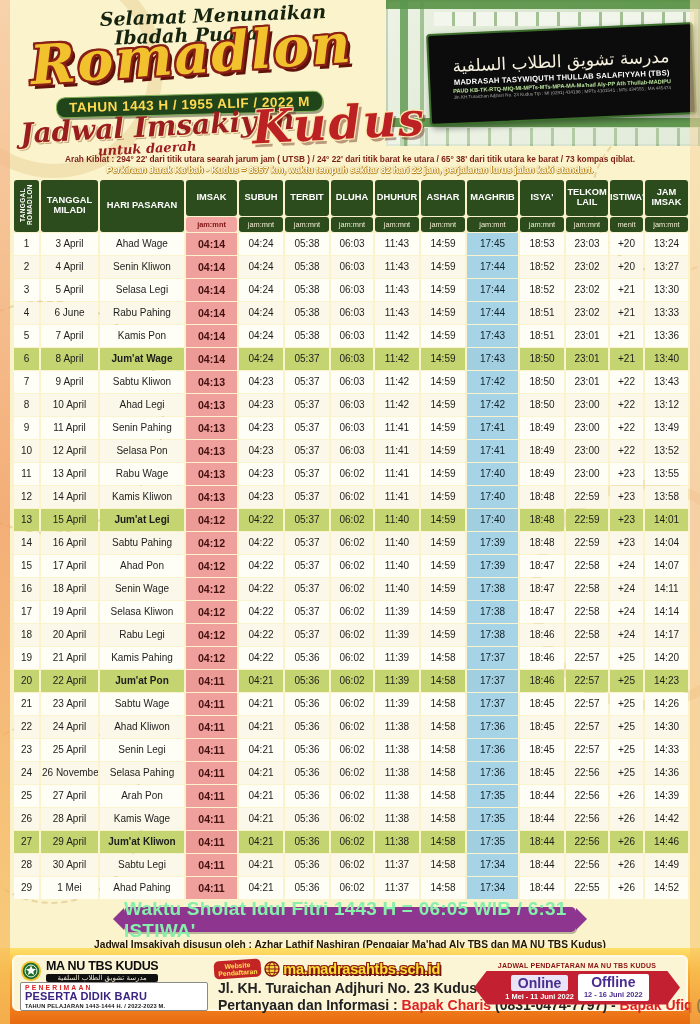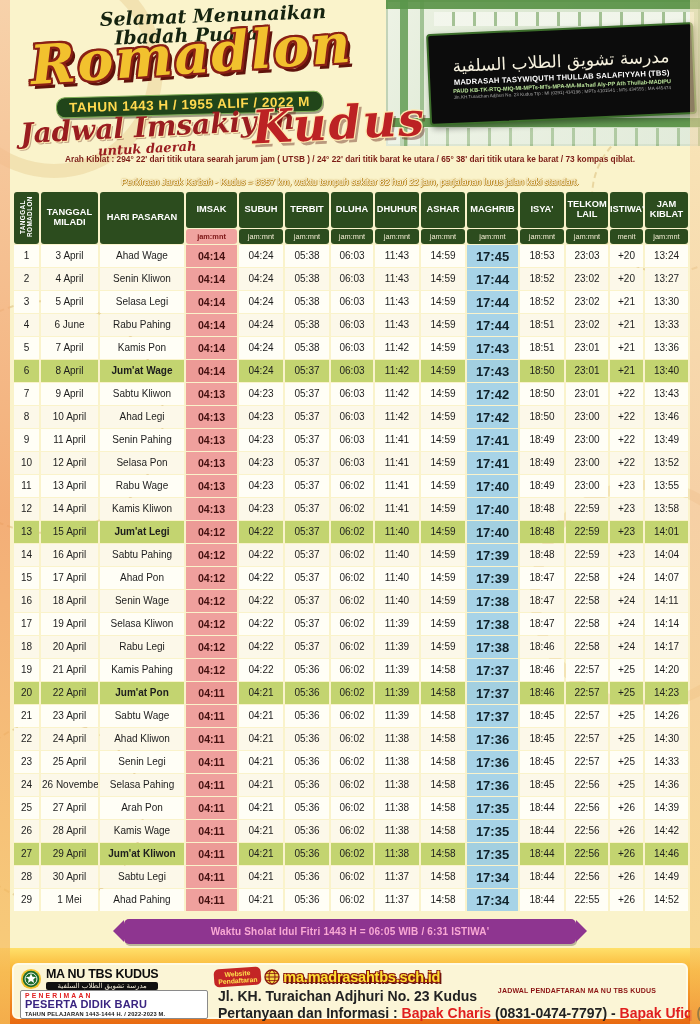--- a/index.html
+++ b/index.html
@@ -34,56 +34,56 @@
   .photo .win{position:absolute;background:repeating-linear-gradient(90deg,#f4f7ee 0 18px,#9dbd8d 18px 21px);opacity:.9;}
   .sign{position:absolute;left:42px;top:28px;right:5px;height:92px;background:#0c0c0c;border:2px solid #3c6e2b;border-radius:4px;transform:rotate(-2.6deg);box-shadow:2px 3px 6px rgba(0,0,0,.4);display:flex;flex-direction:column;align-items:center;justify-content:center;text-align:center;padding:2px 4px;box-sizing:border-box;}
   .sign .arabic{font-family:"DejaVu Serif",serif;font-size:17px;color:#f7f2df;line-height:1.05;}
   .sign .s1{font-size:7.6px;font-weight:bold;color:#ffffff;letter-spacing:.2px;margin-top:2px;}
   .sign .s2{font-size:5.6px;font-weight:bold;color:#b9e29a;margin-top:1px;}
   .sign .s3{font-size:4.6px;color:#a8a8a8;margin-top:1px;}
 
   
   .qibla{position:relative;z-index:2;text-align:center;margin-top:2px;}
   .qibla .q1{font-size:8.3px;font-weight:bold;color:#7c1d16;}
-  .qibla .q2{font-size:8.8px;font-weight:normal;color:#fffbe6;text-shadow:0 1px 0 #b8861f,0 0 2px #b8861f,1px 0 0 #b8861f;margin-top:13px;}
+  .qibla .q2{font-size:8.8px;font-weight:bold;color:#fffbe6;text-shadow:0 1px 0 #b8861f,0 0 2px #b8861f,1px 0 0 #b8861f;margin-top:1px;}
 
   
   .tablewrap{position:relative;z-index:2;margin:4px 12px 0 12px;}
   table{width:676px;border-collapse:separate;border-spacing:2px 1px;table-layout:fixed;}
   th{background:#2c4c1e;color:#ffffff;font-weight:bold;font-size:9.3px;line-height:1.05;border-radius:3px;padding:1px 0;vertical-align:middle;}
   tr.h1 th{height:34px;}
   tr.h2 th{height:13px;font-size:7.4px;font-weight:normal;color:#f2ecd2;}
   th.vertical{font-size:6.4px;letter-spacing:.4px;}
   th.vertical span{writing-mode:vertical-rl;transform:rotate(180deg);display:inline-block;line-height:1.1;}
   tr.h2 th.imsak-sub{background:#f0a39f;color:#7c1515;font-weight:bold;}
   td{background:#fffef6;height:20px;text-align:center;font-size:10px;color:#1d1d1d;line-height:1;overflow:hidden;white-space:nowrap;}
   tbody tr:nth-child(even) td{background:#fcf8e9;}
   td.imsak{background:#efa09d !important;font-weight:bold;font-size:10.6px;color:#441010;}
-  td.maghrib{background:#a7d3e7 !important;font-weight:bold;font-size:13px;color:#10222a;}
+  td.maghrib{background:#a7d3e7 !important;font-weight:normal;font-size:10px;color:#10222a;}
   tr.friday td{background:#c3d470 !important;}
   tr.friday td.imsak{background:#ec9a96 !important;}
   tr.friday td.maghrib{background:#a2cfe0 !important;}
   tr.friday td.pasaran{font-weight:bold;}
 
   
   .banner{position:relative;z-index:2;width:452px;margin:7px auto 0 auto;background:#8e3590;border-radius:5px;height:25px;display:flex;align-items:center;justify-content:center;box-shadow:1px 2px 0 rgba(0,0,0,.25);}
   .banner:before,.banner:after{content:"";position:absolute;top:1px;border-top:11.5px solid transparent;border-bottom:11.5px solid transparent;}
   .banner:before{left:-11px;border-right:11px solid #8e3590;}
   .banner:after{right:-11px;border-left:11px solid #8e3590;}
-  .banner .btxt{color:#f9a8d4;font-weight:bold;font-size:10px;letter-spacing:.2px;}
+  .banner .btxt{color:#86efac;font-weight:bold;font-size:19px;letter-spacing:.2px;}
   .composed{position:relative;z-index:2;text-align:center;font-size:10.2px;font-weight:bold;color:#241503;margin-top:7px;}
 
   
   .notes{position:relative;z-index:2;margin:6px 16px 0 16px;font-size:9.2px;color:#191919;line-height:1.3;}
   .notes .lead{font-weight:bold;}
   .notes .indent{padding-left:9px;}
 
   
   .footerband{position:absolute;left:0;right:0;bottom:0;height:76px;background:linear-gradient(180deg,#ffe06a 0%,#f9b233 30%,#ef7d1c 80%,#e86a10 100%);z-index:4;}
-  .footerbox{position:absolute;left:12px;right:12px;top:15px;height:56px;background:#fbf5d6;border:2px solid #fffbe8;border-radius:6px;display:flex;align-items:stretch;padding:3px 6px;box-sizing:border-box;gap:6px;}
+  .footerbox{position:absolute;left:12px;right:12px;top:7px;height:56px;background:#fbf5d6;border:2px solid #fffbe8;border-radius:6px;display:flex;align-items:stretch;padding:3px 6px;box-sizing:border-box;gap:6px;}
   .fleft{width:188px;display:flex;flex-direction:column;justify-content:space-between;}
   .orgrow{display:flex;align-items:center;gap:4px;}
   .logo{width:22px;height:22px;flex:0 0 22px;}
   .orgstack{display:flex;flex-direction:column;}
   .orgname{font-size:12.5px;font-weight:bold;color:#0d0d0d;letter-spacing:-.3px;line-height:1;}
   .orgarab{background:#101010;color:#f3ecd8;font-family:"DejaVu Serif",serif;font-size:7px;text-align:center;border-radius:2px;padding:0 3px;line-height:1.25;margin-top:1px;}
   .admis{border:1px solid #8a8a8a;background:#fff;border-radius:2px;padding:1px 4px;line-height:1.05;}
   .admis .a1{color:#e01f1f;font-weight:bold;font-size:6.8px;letter-spacing:2.2px;}
   .admis .a2{color:#3a2480;font-weight:bold;font-size:11px;letter-spacing:.2px;}
   .admis .a3{color:#151515;font-weight:bold;font-size:5.7px;letter-spacing:.2px;}
@@ -175,21 +175,21 @@
             <th>IMSAK</th>
             <th>SUBUH</th>
             <th>TERBIT</th>
             <th>DLUHA</th>
             <th>DHUHUR</th>
             <th>ASHAR</th>
             <th>MAGHRIB</th>
             <th>ISYA'</th>
             <th>TELKOM LAIL</th>
             <th>ISTIWA'</th>
-            <th>JAM KIBLAT</th>
+            <th>JAM IMSAK</th>
           </tr>
         <tr class="h2" id="thead-row-2">
             <th class="imsak-sub">jam:mnt</th>
             <th>jam:mnt</th>
             <th>jam:mnt</th>
             <th>jam:mnt</th>
             <th>jam:mnt</th>
             <th>jam:mnt</th>
             <th>jam:mnt</th>
             <th>jam:mnt</th>
@@ -318,21 +318,21 @@
             <td class="imsak">04:13</td>
             <td>04:23</td>
             <td>05:37</td>
             <td>06:03</td>
             <td>11:42</td>
             <td>14:59</td>
             <td class="maghrib">17:42</td>
             <td>18:50</td>
             <td>23:00</td>
             <td>+22</td>
-            <td>13:46</td>
+            <td>13:12</td>
           </tr>
           <tr>
             <td>9</td>
             <td>11 April</td>
             <td class="pasaran">Senin Pahing</td>
             <td class="imsak">04:13</td>
             <td>04:23</td>
             <td>05:37</td>
             <td>06:03</td>
             <td>11:41</td>
@@ -722,16 +722,26 @@
             <circle cx="6" cy="5.7" r="2.3" fill="#fff"></circle>
           </svg>
           <div class="addrcol">
             <div>Jl. KH. Turaichan Adjhuri No. 23 Kudus</div>
             <div><span>Pertanyaan dan Informasi : </span><span class="redname">Bapak Charis</span><span> (0831-0474-7797) - </span><span class="redname">Bapak Ufiq</span><span> (0856-2421-4195)</span></div>
           </div>
         </div>
       </div>
       <div class="fright">
         <div class="schedtitle">JADWAL PENDAFTARAN MA NU TBS KUDUS</div>
+        <div class="ribbon">
+          <div class="rib-panel">
+            <span class="rib-label-on">Online</span>
+            <span class="rib-date-on">1 Mei - 11 Juni 2022</span>
+          </div>
+          <div class="rib-panel off">
+            <span class="rib-label-off">Offline</span>
+            <span class="rib-date-off">12 - 16 Juni 2022</span>
+          </div>
+        </div>
       </div>
     </div>
   </div>
 </div>
 
 </body></html>

